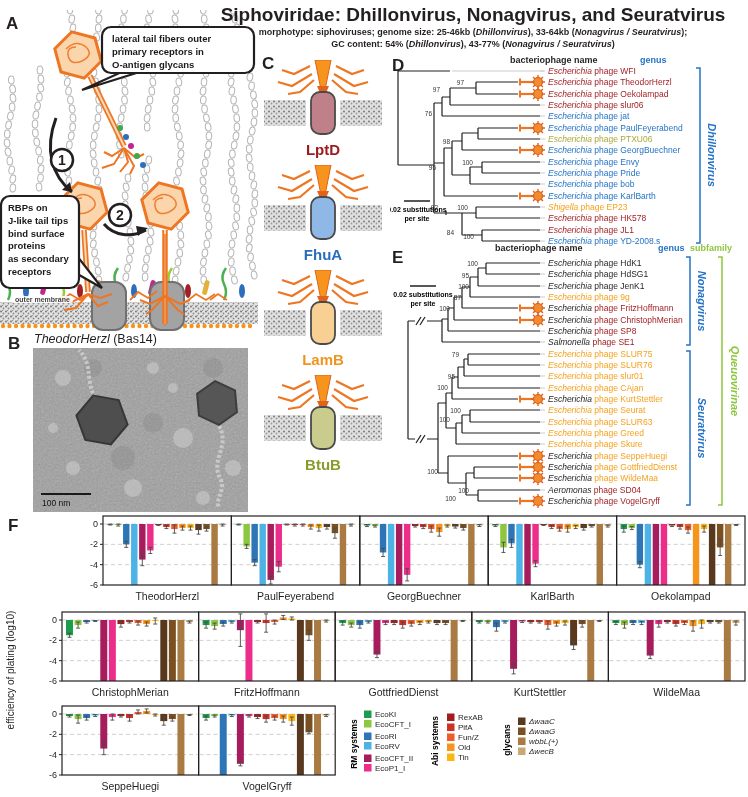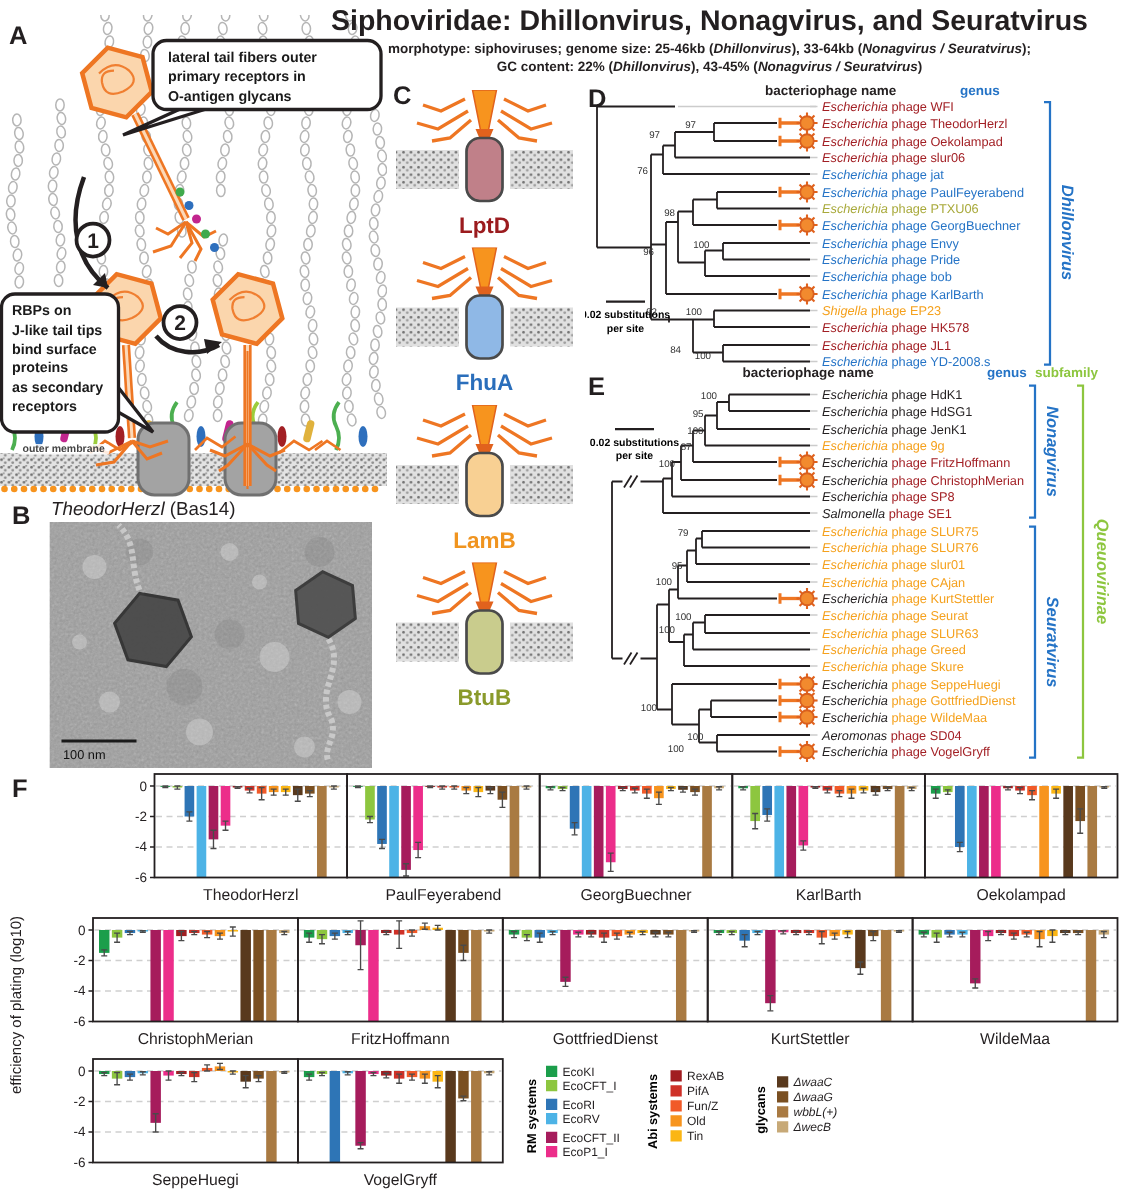--- a/index.html
+++ b/index.html
@@ -1610,21 +1610,21 @@
         <text x="529" y="224" font-size="8" fill="#231f20" font-style="italic">ΔwaaG</text>
         <rect x="518" y="227.5" width="7.5" height="7.5" fill="#a97a42"></rect>
         <text x="529" y="234" font-size="8" fill="#231f20" font-style="italic">wbbL(+)</text>
         <rect x="518" y="237.5" width="7.5" height="7.5" fill="#c7a977"></rect>
         <text x="529" y="244" font-size="8" fill="#231f20" font-style="italic">ΔwecB</text>
       </g>
     </svg>
 
   <div class="abs ttl" style="left:200px;top:4px;width:546px">Siphoviridae: Dhillonvirus, Nonagvirus, and Seuratvirus</div>
   <div class="abs sub" id="subtitle1" style="left:200px;top:27px;width:546px"><span>morphotype: siphoviruses; genome size: 25-46kb (</span><i>Dhillonvirus</i><span>), 33-64kb (</span><i>Nonagvirus / Seuratvirus</i><span>);</span></div>
-  <div class="abs sub" id="subtitle2" style="left:200px;top:39px;width:546px"><span>GC content: 22% (</span><i>Dhillonvirus</i><span>), 43-45% (</span><i>Nonagvirus / Seuratvirus</i><span>)</span></div>
+  <div class="abs sub" id="subtitle2" style="left:200px;top:39px;width:546px"><span>GC content: 54% (</span><i>Dhillonvirus</i><span>), 43-77% (</span><i>Nonagvirus / Seuratvirus</i><span>)</span></div>
 
   <div class="abs pletter" style="left:6px;top:14px">A</div>
   <div class="abs pletter" style="left:8px;top:334px">B</div>
   <div class="abs pletter" style="left:262px;top:54px">C</div>
   <div class="abs pletter" style="left:392px;top:56px">D</div>
   <div class="abs pletter" style="left:392px;top:248px">E</div>
   <div class="abs pletter" style="left:8px;top:516px">F</div>
 
   <div class="abs btitle" style="left:34px;top:332px">
     <i>TheodorHerzl</i><span> (Bas14)</span>

